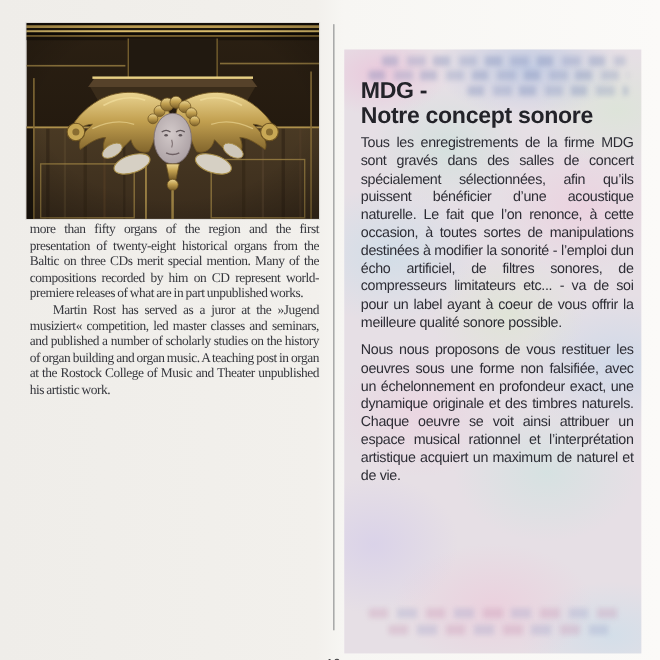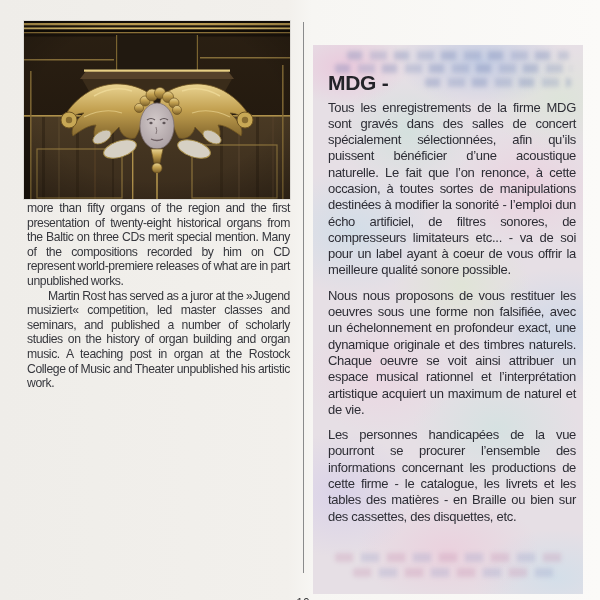--- a/index.html
+++ b/index.html
@@ -13,21 +13,21 @@
   
   .photo{
     position:absolute;left:24px;top:21px;width:266px;height:178px;margin:0;
     box-shadow:0 0 0 1px rgba(0,0,0,0.08);
   }
   .photo svg{display:block;width:100%;height:100%;}
 
   .left-text{
     position:absolute;left:27px;top:201px;width:263px;
     font-size:12.2px;line-height:14.6px;letter-spacing:-0.4px;word-spacing:-0.6px;
-    color:#36373d;text-align:justify;
+    color:#36373d;text-align:justify;font-family:Liberation Serif, serif;
   }
   .left-text p{margin:0;}
   .left-text p.indent{text-indent:21px;}
 
   
   .divider{
     position:absolute;left:303px;top:22px;width:1px;height:551px;
     background:#77787a;opacity:.85;
   }
 
@@ -199,23 +199,22 @@
 
   <div class="divider"></div>
 
   <section class="panel">
     <div class="smudge blue s1"></div>
     <div class="smudge blue s2"></div>
     <div class="smudge blue s3"></div>
     <div class="smudge pink s4"></div>
     <div class="smudge pink s5"></div>
 
-    <h1><span>MDG -</span><br></h1>
+    <h1><span>MDG -</span><br><span>Notre concept sonore</span></h1>
 
     <div class="body">
       <p>Tous les enregistrements de la firme MDG sont gravés dans des salles de concert spécialement sélectionnées, afin qu’ils puissent bénéficier d’une acoustique naturelle. Le fait que l’on renonce, à cette occasion, à toutes sortes de manipulations destinées à modifier la sonorité - l’emploi dun écho artificiel, de filtres sonores, de compresseurs limitateurs etc... - va de soi pour un label ayant à coeur de vous offrir la meilleure qualité sonore possible.</p>
       <p>Nous nous proposons de vous restituer les oeuvres sous une forme non falsifiée, avec un échelonnement en profondeur exact, une dynamique originale et des timbres naturels. Chaque oeuvre se voit ainsi attribuer un espace musical rationnel et l’interprétation artistique acquiert un maximum de naturel et de vie.</p>
-      <p>Les personnes handicapées de la vue pourront se procurer l’ensemble des informations concernant les productions de cette firme - le catalogue, les livrets et les tables des matières - en Braille ou bien sur des cassettes, des disquettes, etc.</p>
     </div>
   </section>
 
   <div class="page-number">10</div>
 </div>
 
 </body></html>

